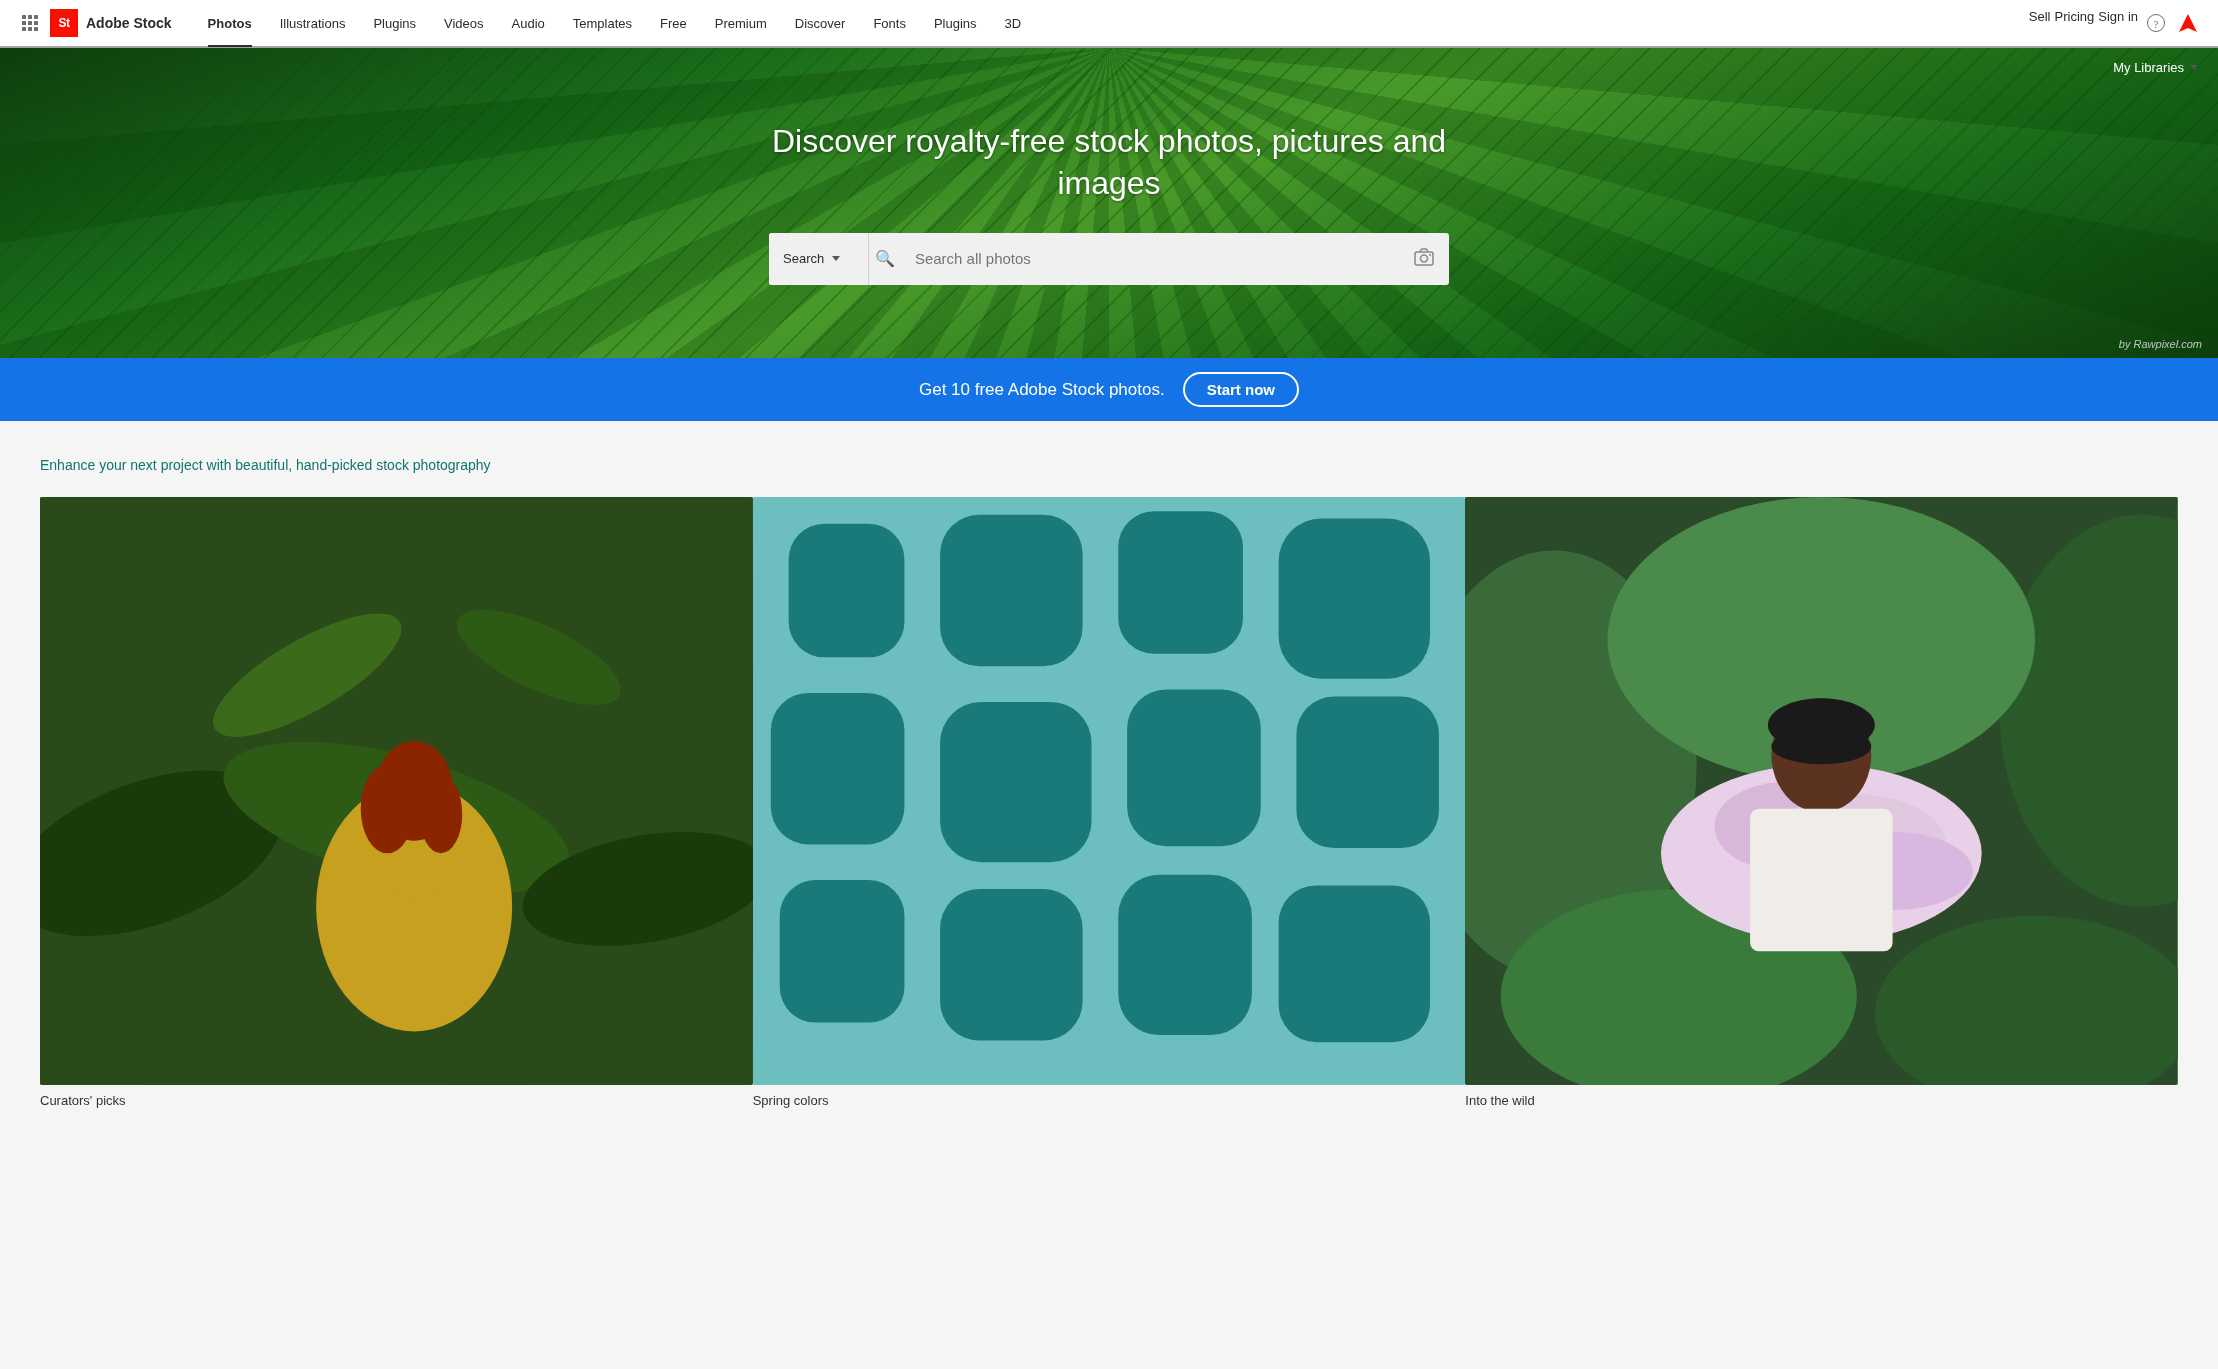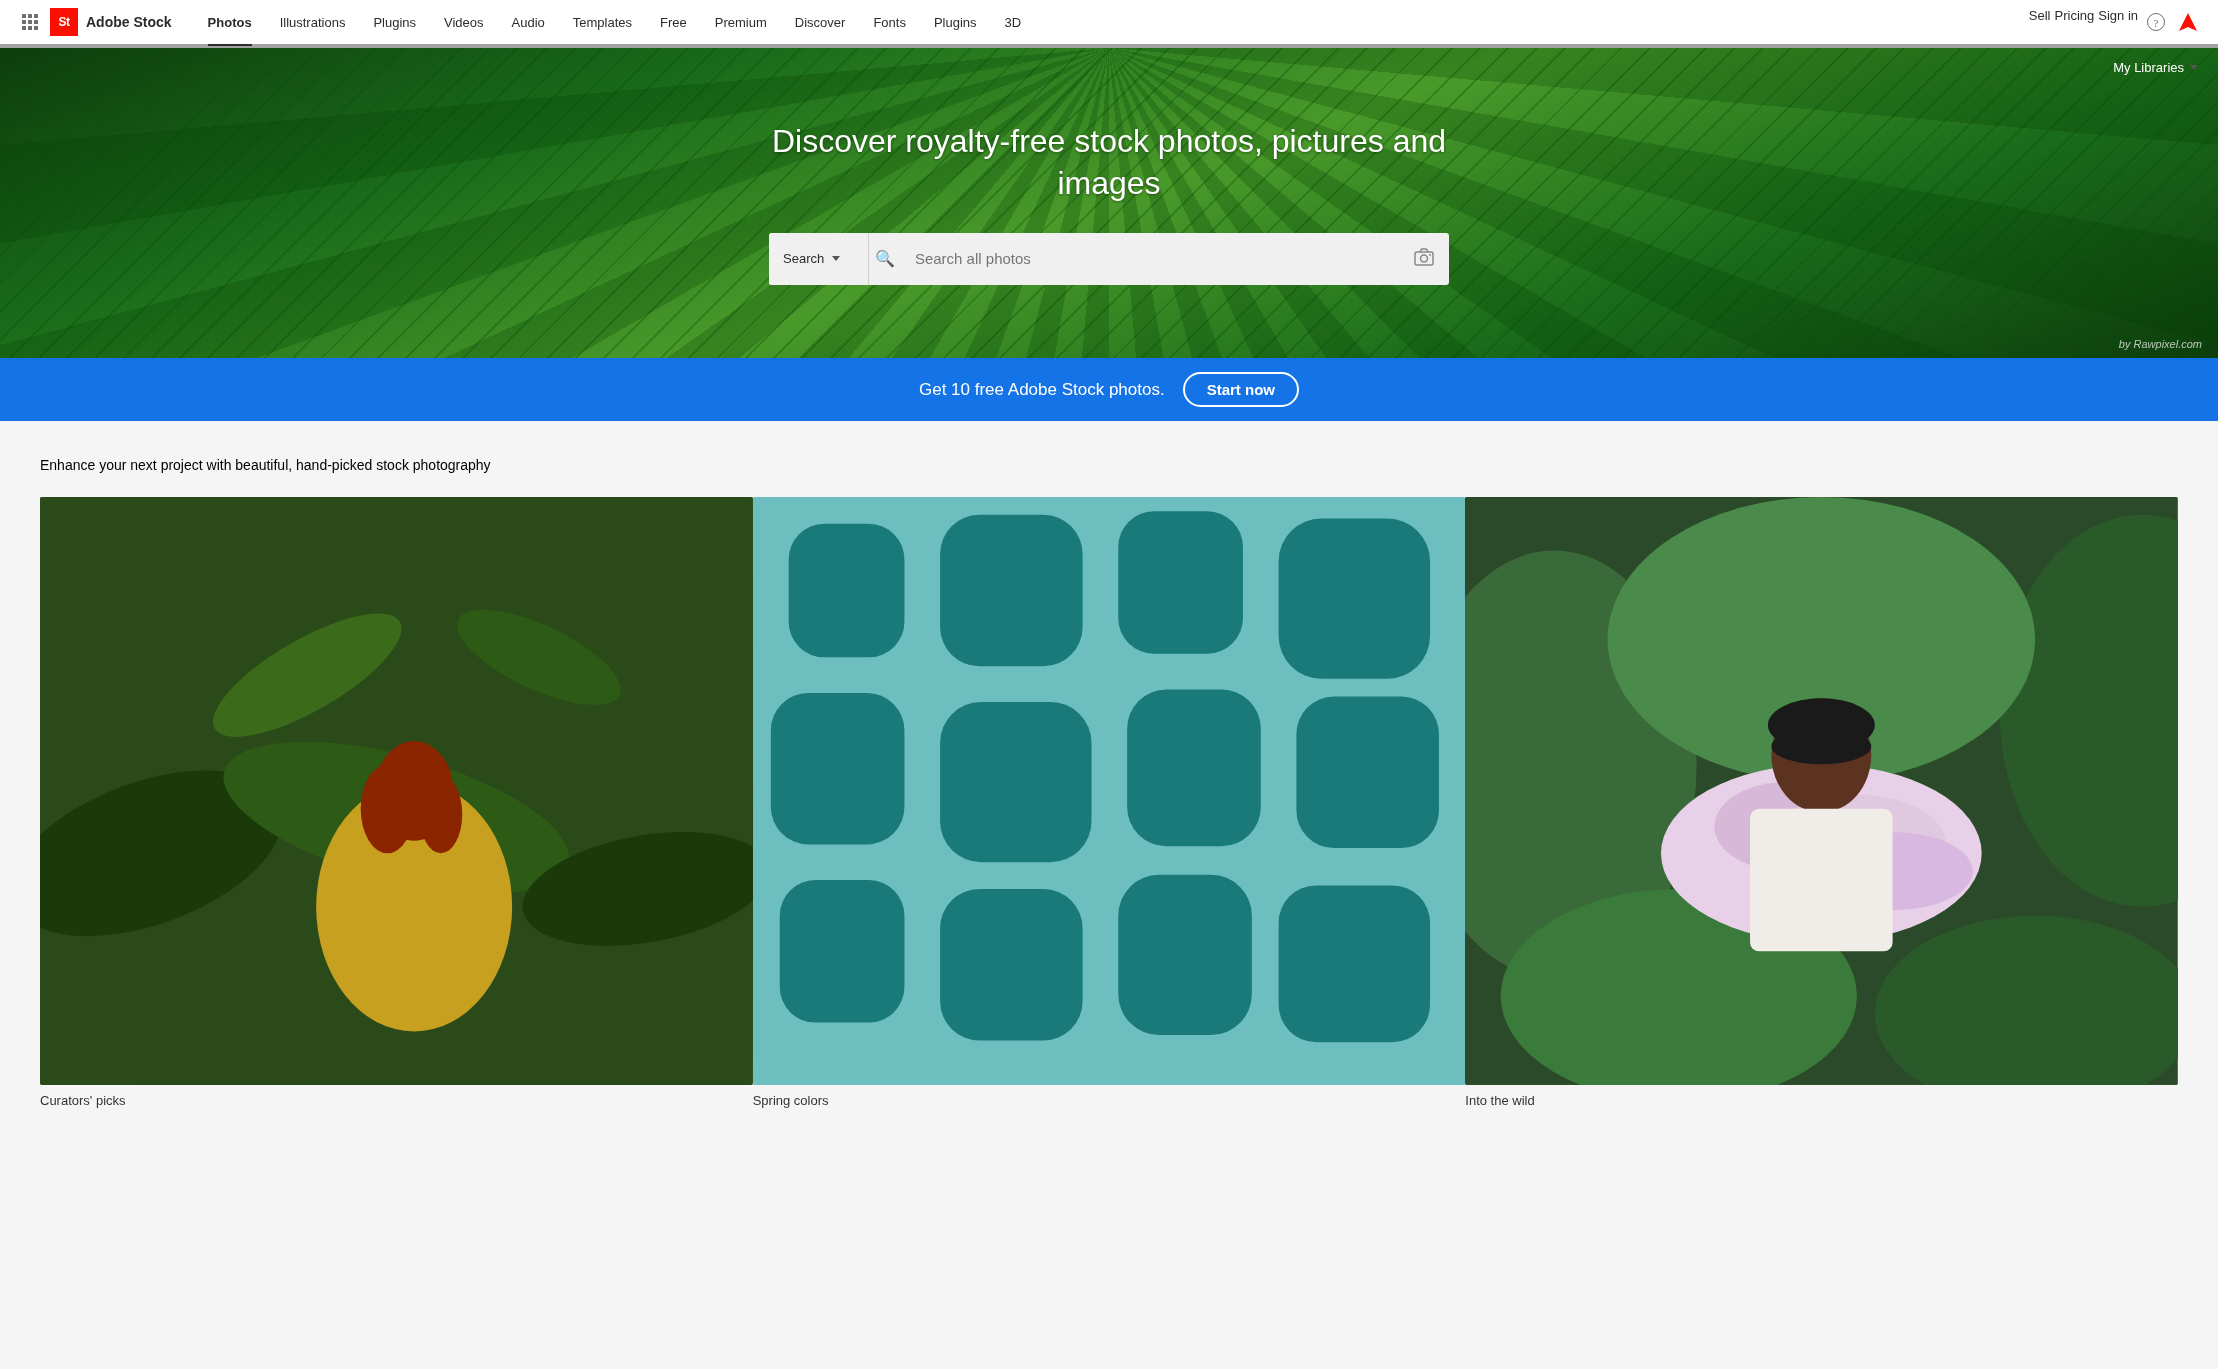--- a/index.html
+++ b/index.html
@@ -4,21 +4,21 @@
   <style>
     * { box-sizing: border-box; margin: 0; padding: 0; }
     body { font-family: 'Adobe Clean', adobe-clean, 'Source Sans Pro', -apple-system, BlinkMacSystemFont, 'Segoe UI', sans-serif; background: #f5f5f5; }
 
     
     .nav {
       display: flex; align-items: center;
       background: #fff;
       height: 48px;
       padding: 0 16px;
-      border-bottom: 4px solid #a3a3a3;
+      border-bottom: 2px solid #a3a3a3;
       position: relative; z-index: 10;
     }
     .nav-apps-icon { width: 28px; height: 28px; display: flex; align-items: center; justify-content: center; cursor: pointer; color: #6e6e6e; margin-right: 6px; }
     .nav-logo { display: flex; align-items: center; margin-right: 24px; cursor: pointer; }
     .nav-logo-box {
       background: #fa0f00;
       width: 28px; height: 28px;
       display: flex; align-items: center; justify-content: center;
       color: white; font-weight: 900; font-size: 12px; letter-spacing: -0.5px;
       margin-right: 8px;
@@ -113,21 +113,21 @@
     .promo-bar-btn {
       border: 2px solid white; border-radius: 20px;
       color: white; background: transparent;
       padding: 7px 22px; font-size: 15px; cursor: pointer;
       white-space: nowrap; font-weight: 600;
     }
 
     
     .main { padding: 36px 40px 60px; background: #f5f5f5; }
     .section-title { font-size: 22px; font-weight: 700; color: #1a1a1a; margin-bottom: 6px; }
-    .section-subtitle { font-size: 14px; color: #000000; margin-bottom: 24px; }
+    .section-subtitle { font-size: 14px; color: #0f766e; margin-bottom: 24px; }
 
     
     .photo-grid { display: grid; grid-template-columns: repeat(3, 1fr); }
     .photo-card { position: relative; cursor: pointer; }
     .photo-card-img {
       width: 100%; aspect-ratio: 4/3.3; object-fit: cover;
       display: block; border-radius: 2px;
     }
     .photo-card-caption { font-size: 13px; color: #333; margin-top: 8px; }
 

